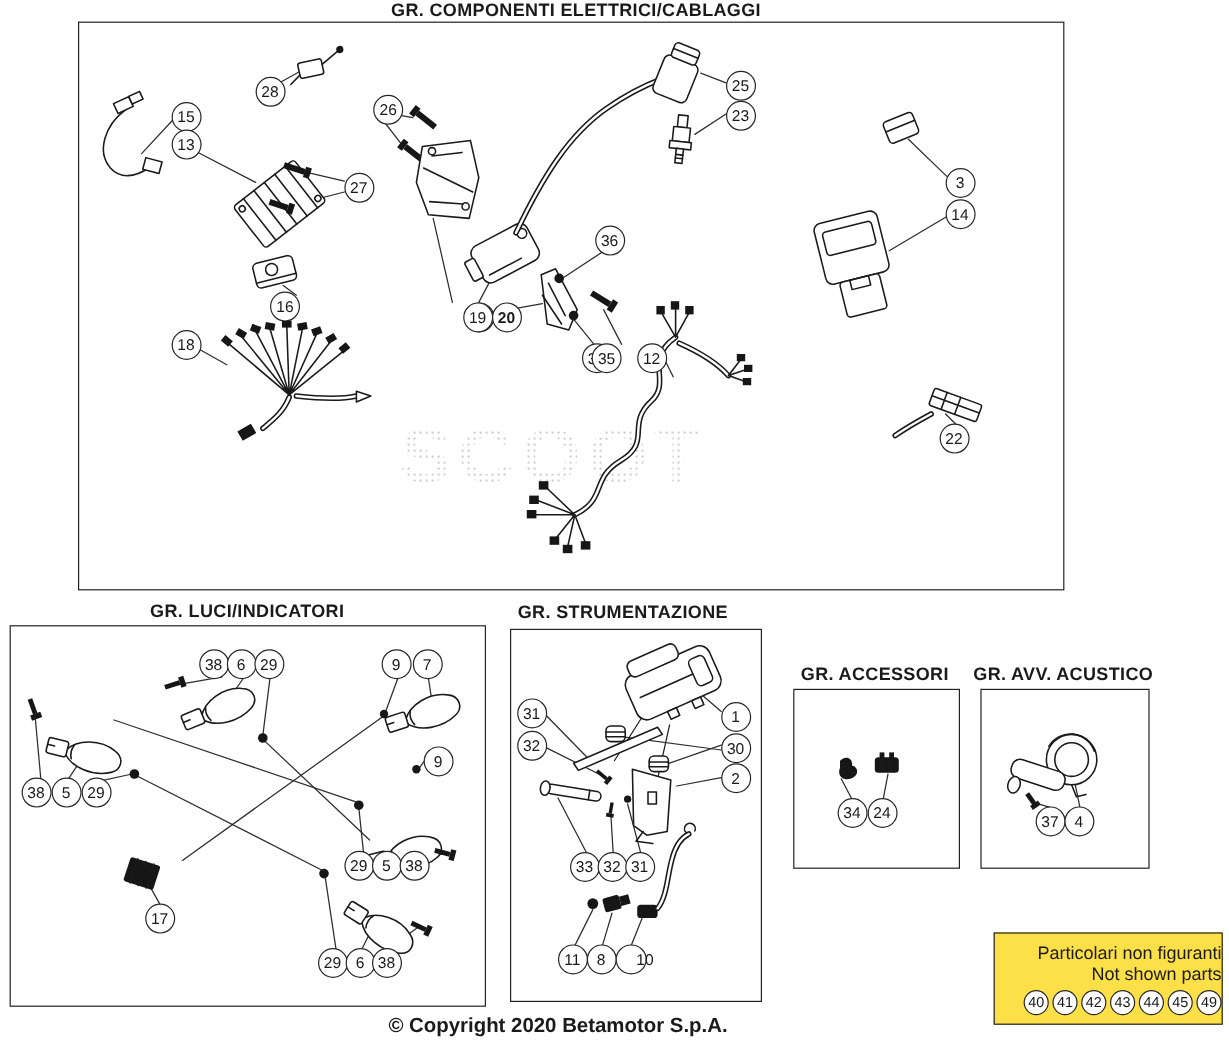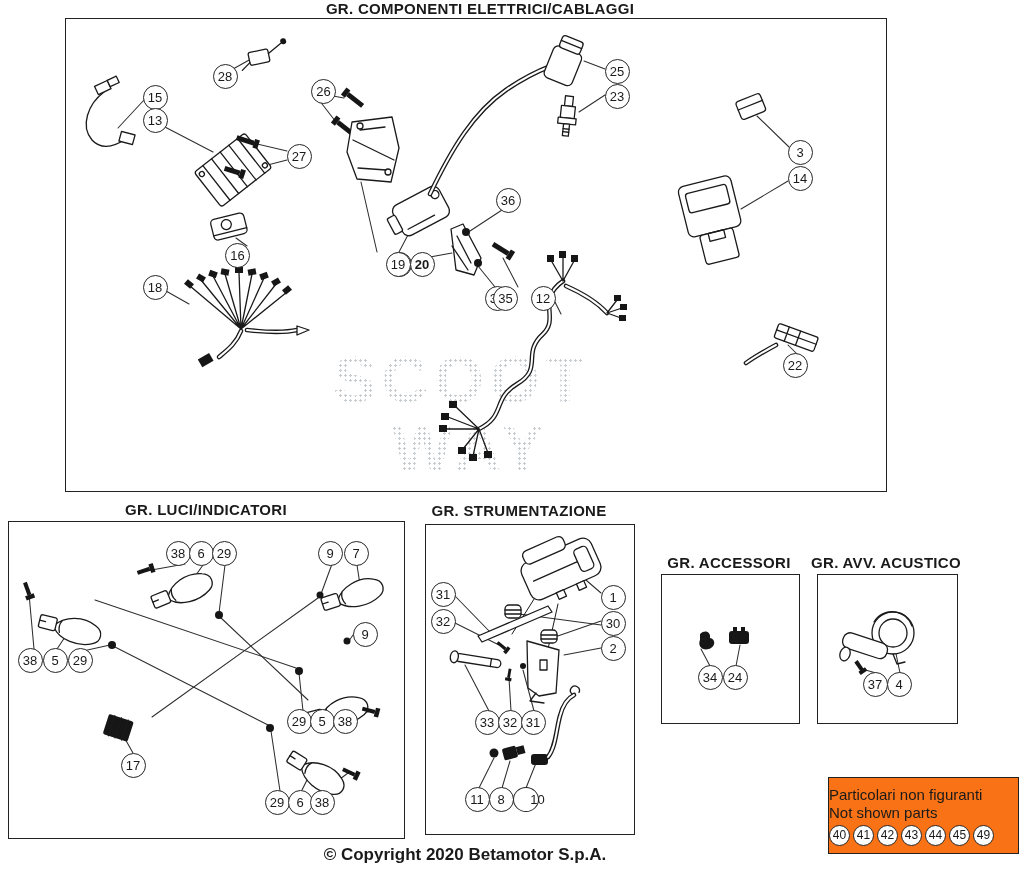--- a/index.html
+++ b/index.html
@@ -17,36 +17,35 @@
   #artwork .fill{fill:#161616;stroke:none;}
   #artwork .wfill{fill:#ffffff;}
   #artwork .tube{stroke-width:4.6;}
   #artwork .tubein{stroke:#ffffff;stroke-width:2;}
   #artwork .thin{stroke-width:1;}
   .wm{position:absolute;z-index:1;font-family:"Liberation Sans",sans-serif;font-weight:800;
       color:transparent;background-image:radial-gradient(#8c98a0 1.1px, transparent 1.2px);
       background-size:5px 5px;-webkit-background-clip:text;background-clip:text;
       opacity:.5;letter-spacing:6px;user-select:none;}
   #notshown{position:absolute;border:1.6px solid #222;z-index:3;display:flex;flex-direction:column;
-            align-items:flex-start;justify-content:center;gap:1px;background:#f97316;}
+            align-items:flex-end;justify-content:center;gap:1px;background:#fde047;}
   #notshown .ns-line{font:400 15px "Liberation Sans",sans-serif;line-height:17px;}
   #ns-circles{display:flex;gap:3px;margin-top:3px;}
   .ns-circle{width:21px;height:21px;border:1.3px solid #262626;border-radius:50%;background:#fff;
              display:flex;align-items:center;justify-content:center;
              font:400 12px "Liberation Sans",sans-serif;box-sizing:border-box;cursor:pointer;}
   #copyright{position:absolute;transform:translateX(-50%);white-space:nowrap;
              font:700 17px "Liberation Sans",sans-serif;z-index:3;}
 </style>
 </head>
 <body>
 
 <div id="canvas">
 
   <div class="wm" style="left:333px;top:348px;font-size:64px;line-height:64px;">SCOOT</div>
-  <div class="wm" style="left:392px;top:416px;font-size:64px;line-height:64px;">WAY</div>
 
   <div id="sections">
       <div class="section-box" style="left: 65px; top: 18px; width: 820px; height: 472px;"></div>
       <div class="section-title" style="left: 480px; top: 0px;">GR. COMPONENTI ELETTRICI/CABLAGGI</div>
       <div class="section-box" style="left: 8px; top: 521px; width: 395px; height: 316px;"></div>
       <div class="section-title" style="left: 206px; top: 501px;">GR. LUCI/INDICATORI</div>
       <div class="section-box" style="left: 425px; top: 524px; width: 208px; height: 309px;"></div>
       <div class="section-title" style="left: 519px; top: 502px;">GR. STRUMENTAZIONE</div>
       <div class="section-box" style="left: 661px; top: 574px; width: 137px; height: 148px;"></div>
       <div class="section-title" style="left: 729px; top: 554px;">GR. ACCESSORI</div>

